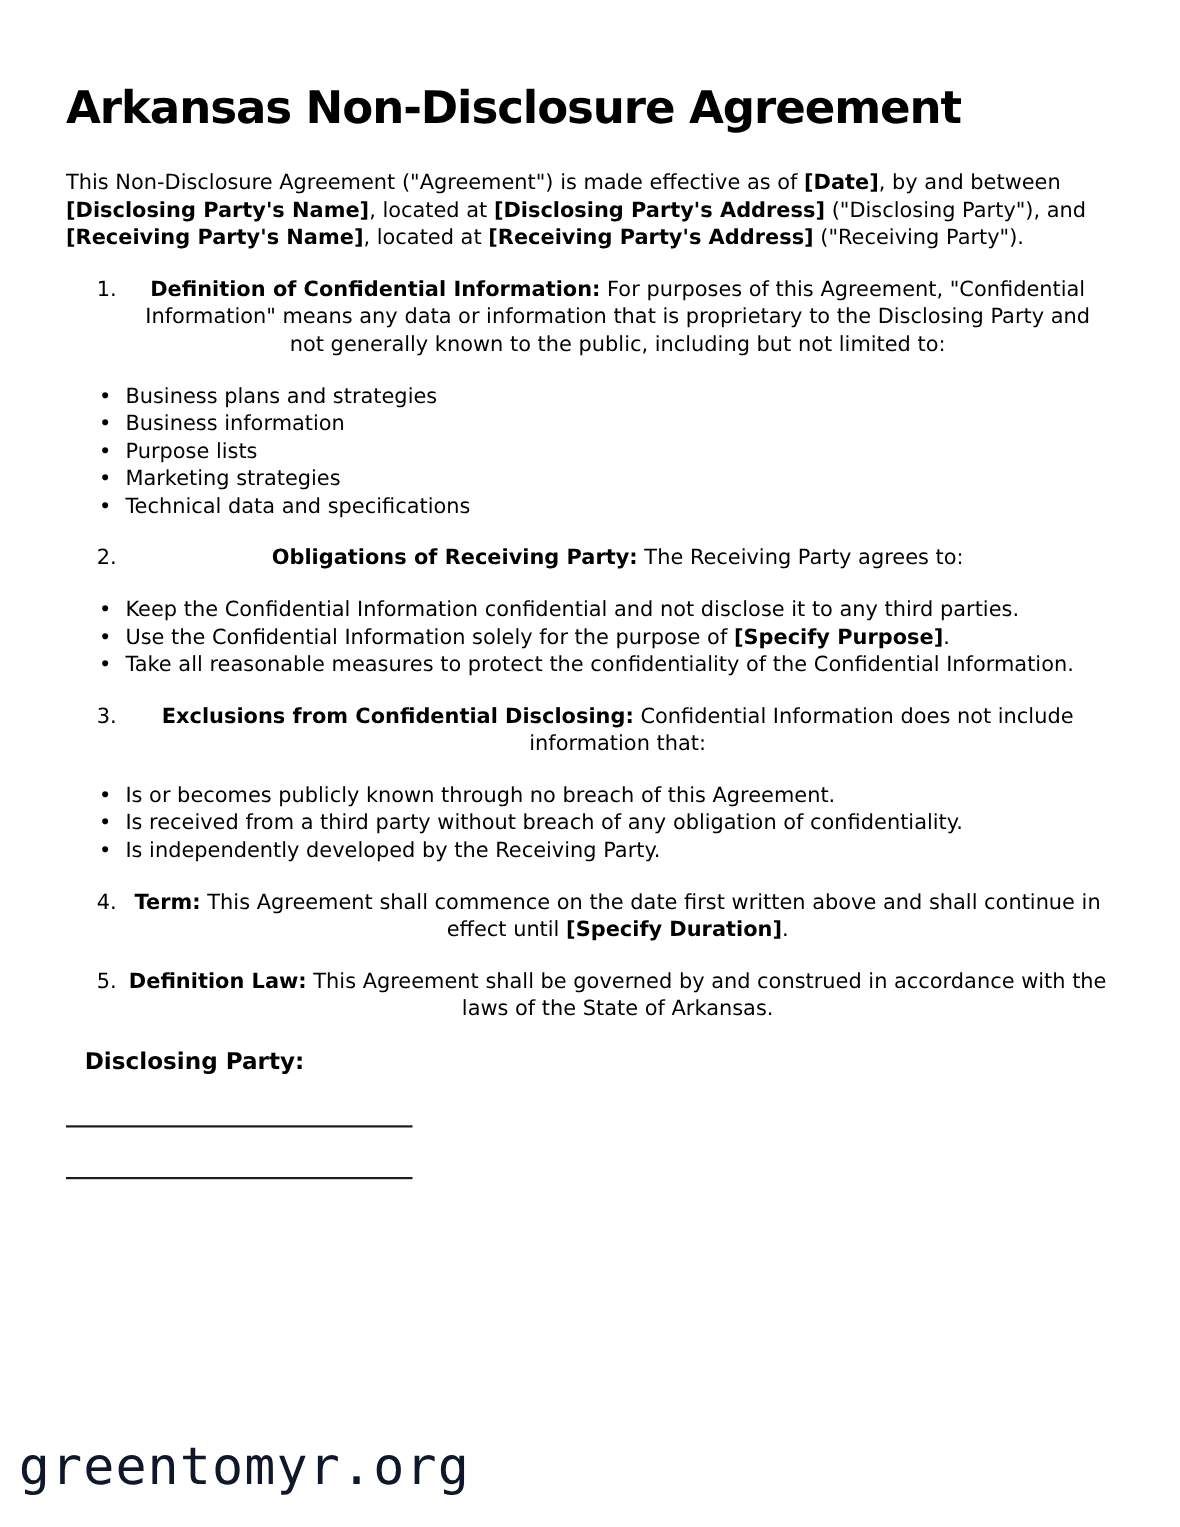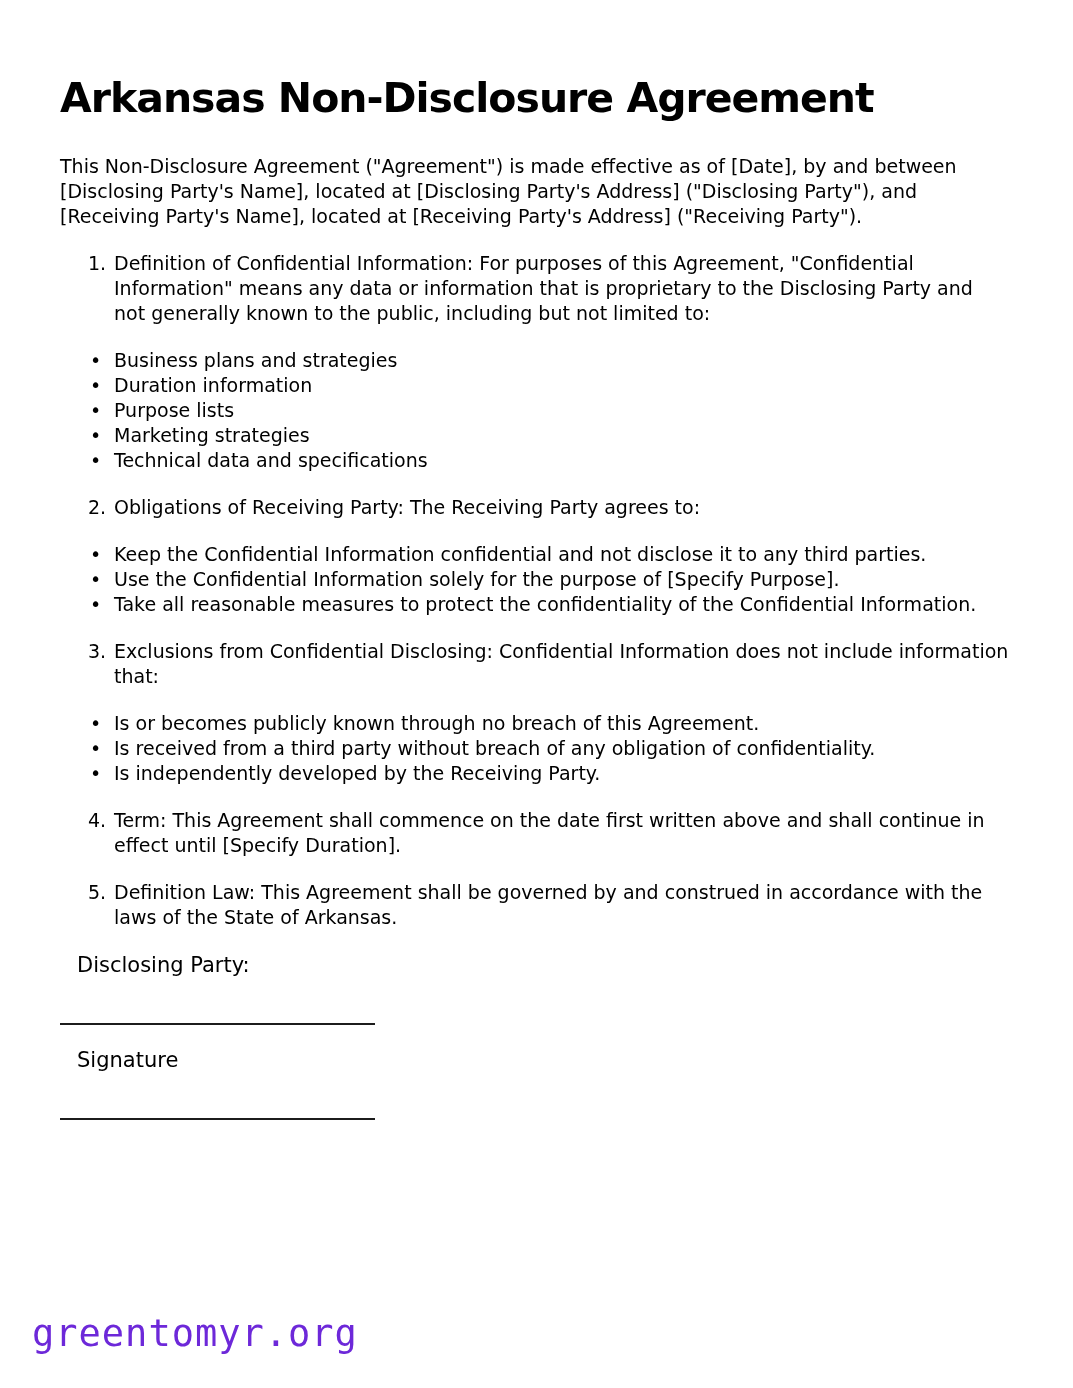--- a/index.html
+++ b/index.html
@@ -19,40 +19,40 @@
     font-size: 41px;
     line-height: 48px;
     font-weight: bold;
     letter-spacing: -1px;
     margin: 14px 0 32px 0;
   }
   .para { margin: 22px 0; }
   .label-para { margin: 22px 17px; font-size: 21px; line-height: 26px; }
   .numbered-item { display: flex; margin: 22px 0; padding-left: 28px; }
   .numbered-item .num-marker { flex: 0 0 26px; width: 26px; }
-  .numbered-item .item-content { flex: 1; }
+  .numbered-item .item-content { flex: 1; text-align: center; }
   .bullet-list { margin: 22px 0; padding-left: 30px; }
   .bullet-row { display: flex; }
   .bullet-row .bullet-marker { flex: 0 0 24px; width: 24px; }
   .bullet-row .bullet-content { flex: 1; }
-  strong { font-weight: normal; }
+  strong { font-weight: bold; }
   .signature-line {
     width: 315px;
     height: 23px;
     border-bottom: 2px solid #1c1c1c;
     margin: 22px 0;
   }
   .watermark {
     position: absolute;
-    left: 32px;
+    left: 17px;
     top: 1308px;
     font-family: "DejaVu Sans Mono", monospace;
-    font-size: 37px;
+    font-size: 47px;
     line-height: 52px;
-    color: #6d28d9;
+    color: #0f172a;
     letter-spacing: 1px;
     white-space: nowrap;
   }
 </style>
 </head>
 <body>
 
 <div class="page">
   <h1 class="doc-title">Arkansas Non-Disclosure Agreement</h1>
   <div>
@@ -61,21 +61,21 @@
         <span class="num-marker">1.</span>
         <div class="item-content"><strong>Definition of Confidential Information:</strong><span> For purposes of this Agreement, "Confidential Information" means any data or information that is proprietary to the Disclosing Party and not generally known to the public, including but not limited to:</span></div>
       </div>
       <div class="bullet-list">
         <div class="bullet-row">
           <span class="bullet-marker">•</span>
           <div class="bullet-content"><span>Business plans and strategies</span></div>
         </div>
         <div class="bullet-row">
           <span class="bullet-marker">•</span>
-          <div class="bullet-content"><span>Duration information</span></div>
+          <div class="bullet-content"><span>Business information</span></div>
         </div>
         <div class="bullet-row">
           <span class="bullet-marker">•</span>
           <div class="bullet-content"><span>Purpose lists</span></div>
         </div>
         <div class="bullet-row">
           <span class="bullet-marker">•</span>
           <div class="bullet-content"><span>Marketing strategies</span></div>
         </div>
         <div class="bullet-row">
@@ -122,17 +122,16 @@
       <div class="numbered-item">
         <span class="num-marker">4.</span>
         <div class="item-content"><strong>Term:</strong><span> This Agreement shall commence on the date first written above and shall continue in effect until </span><strong>[Specify Duration]</strong><span>.</span></div>
       </div>
       <div class="numbered-item">
         <span class="num-marker">5.</span>
         <div class="item-content"><strong>Definition Law:</strong><span> This Agreement shall be governed by and construed in accordance with the laws of the State of Arkansas.</span></div>
       </div>
       <p class="label-para"><strong>Disclosing Party:</strong></p>
       <div class="signature-line"></div>
-      <p class="label-para"><strong>Signature</strong></p>
       <div class="signature-line"></div>
     </div>
 </div>
 <div class="watermark">greentomyr.org</div>
 
 </body></html>

